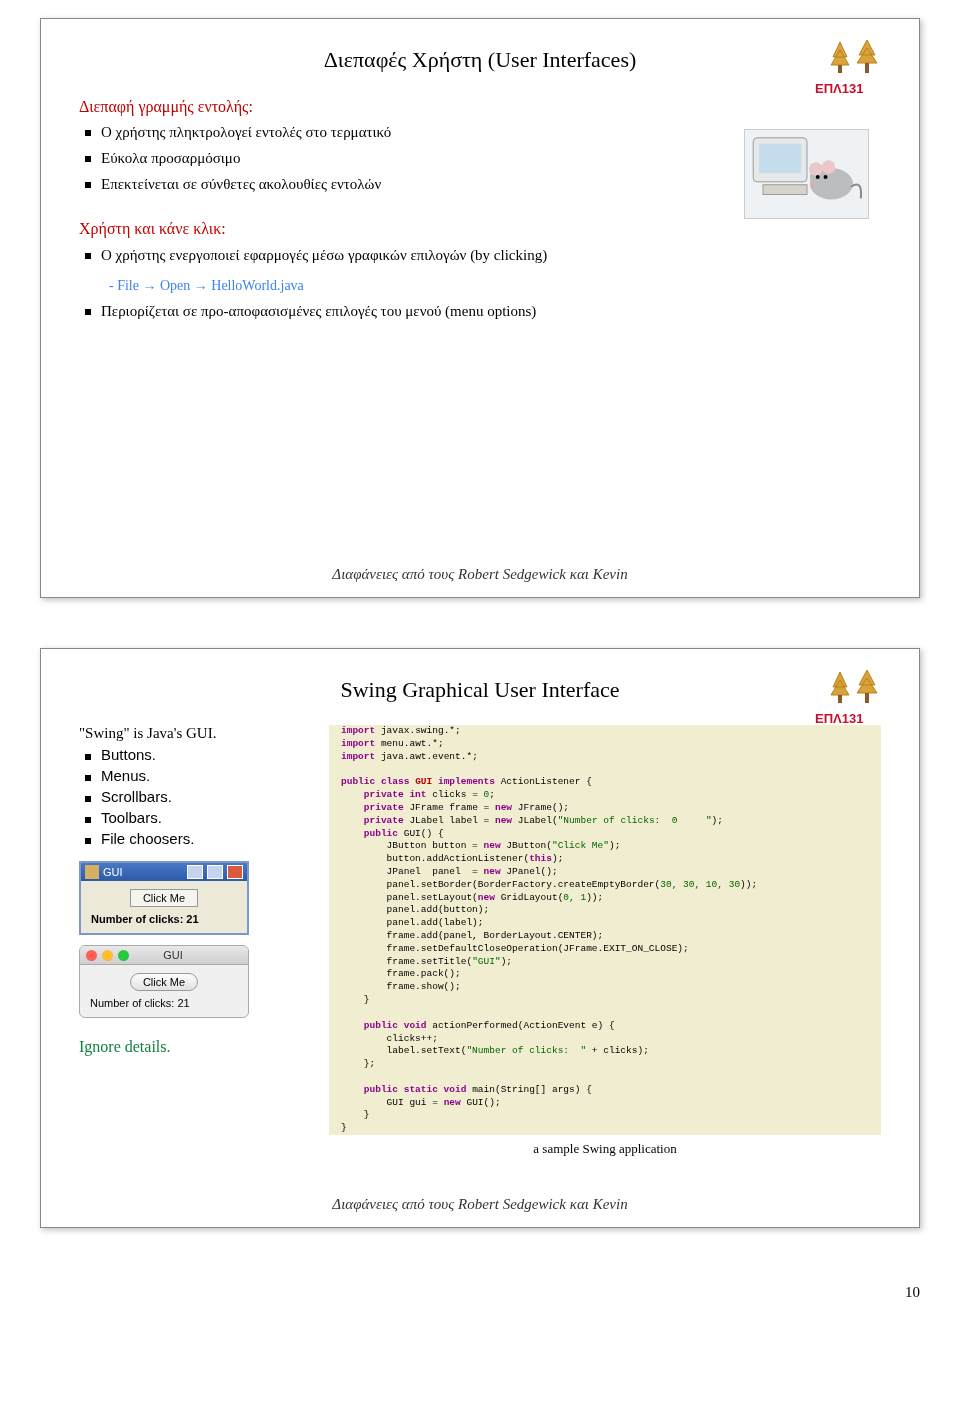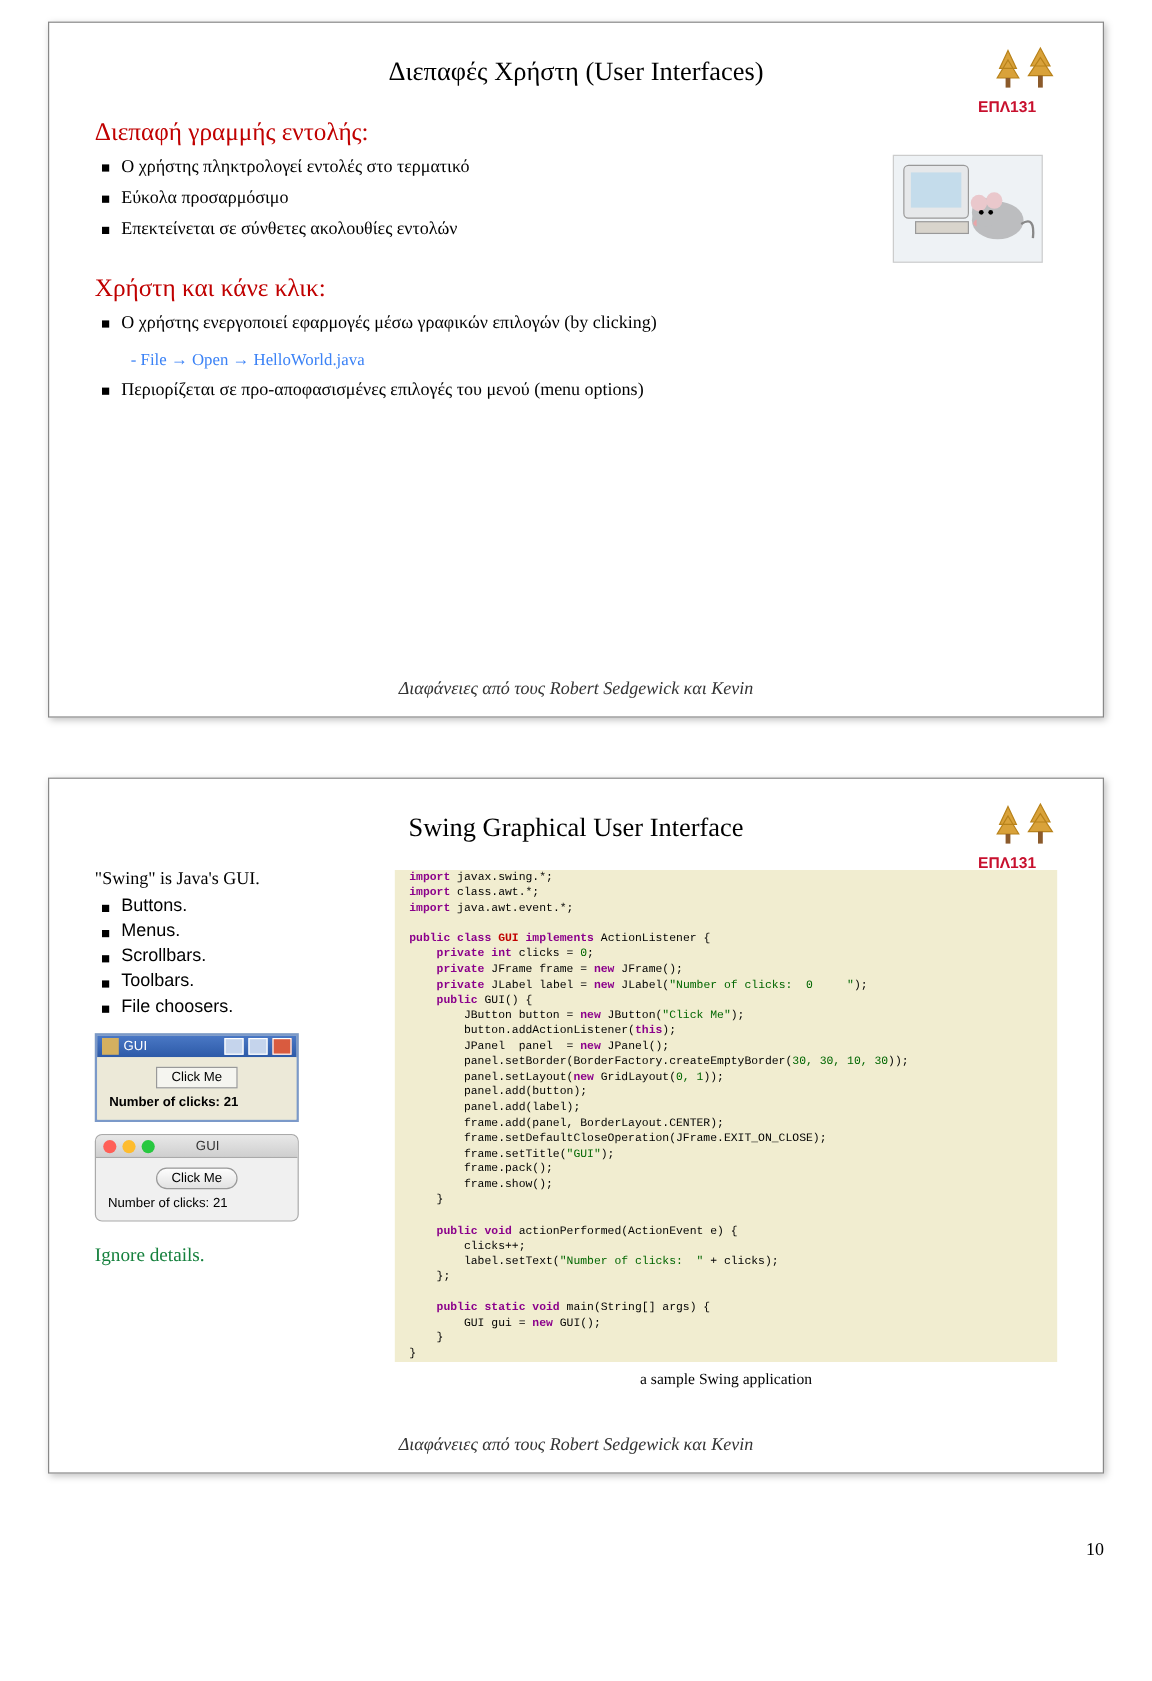--- a/index.html
+++ b/index.html
@@ -45,21 +45,21 @@
     font-size: 13px;
     color: #c8102e;
   }
   .body-text {
     font-family: "Comic Sans MS", cursive;
     font-size: 15px;
     line-height: 1.45;
   }
   .sub-head {
     color: #c00000;
-    font-size: 21px;
+    font-size: 16px;
     margin: 22px 0 2px 0;
   }
   ul.bul { list-style: none; padding: 0; margin: 0 0 10px 0; }
   ul.bul > li { padding-left: 22px; position: relative; margin: 4px 0; font-size: 15px; }
   ul.bul > li::before {
     content: "";
     position: absolute;
     left: 6px;
     top: 8px;
     width: 6px;
@@ -289,21 +289,21 @@
           <button class="mac-btn">Click Me</button>
           <div>Number of clicks: 21</div>
         </div>
       </div>
 
       <div class="ignore">Ignore details.</div>
     </div>
 
     <div class="right-col">
       <div class="code-block" id="code-block"><span class="kw">import</span><span> javax.swing.*;
-</span><span class="kw">import</span><span> class.awt.*;
+</span><span class="kw">import</span><span> menu.awt.*;
 </span><span class="kw">import</span><span> java.awt.event.*;
 
 </span><span class="kw">public class </span><span class="typ">GUI </span><span class="kw">implements </span><span>ActionListener {
 </span><span class="kw">    private int </span><span>clicks = </span><span class="num">0</span><span>;
 </span><span class="kw">    private </span><span>JFrame frame = </span><span class="kw">new </span><span>JFrame();
 </span><span class="kw">    private </span><span>JLabel label = </span><span class="kw">new </span><span>JLabel(</span><span class="num">"Number of clicks:  0     "</span><span>);
 </span><span class="kw">    public </span><span>GUI() {
 </span><span>        JButton button = </span><span class="kw">new </span><span>JButton(</span><span class="num">"Click Me"</span><span>);
 </span><span>        button.addActionListener(</span><span class="kw">this</span><span>);
 </span><span>        JPanel  panel  = </span><span class="kw">new </span><span>JPanel();

